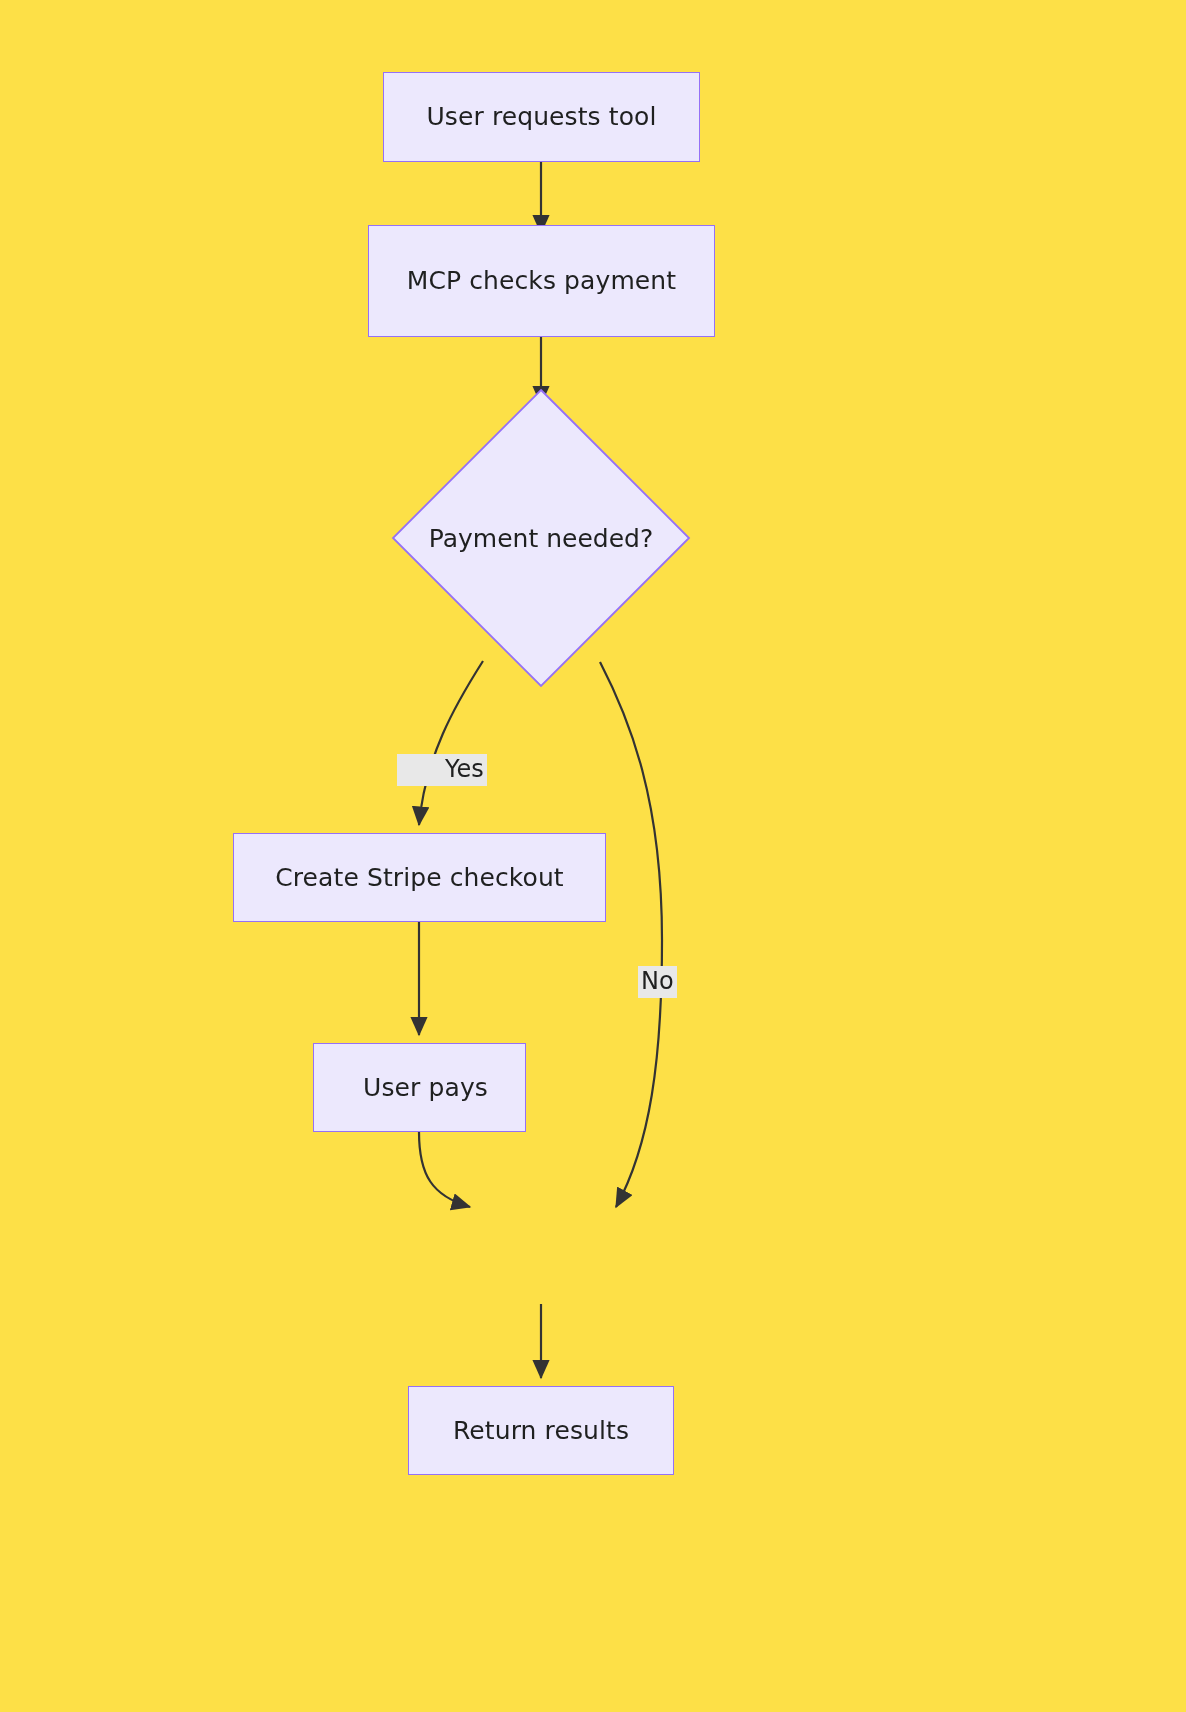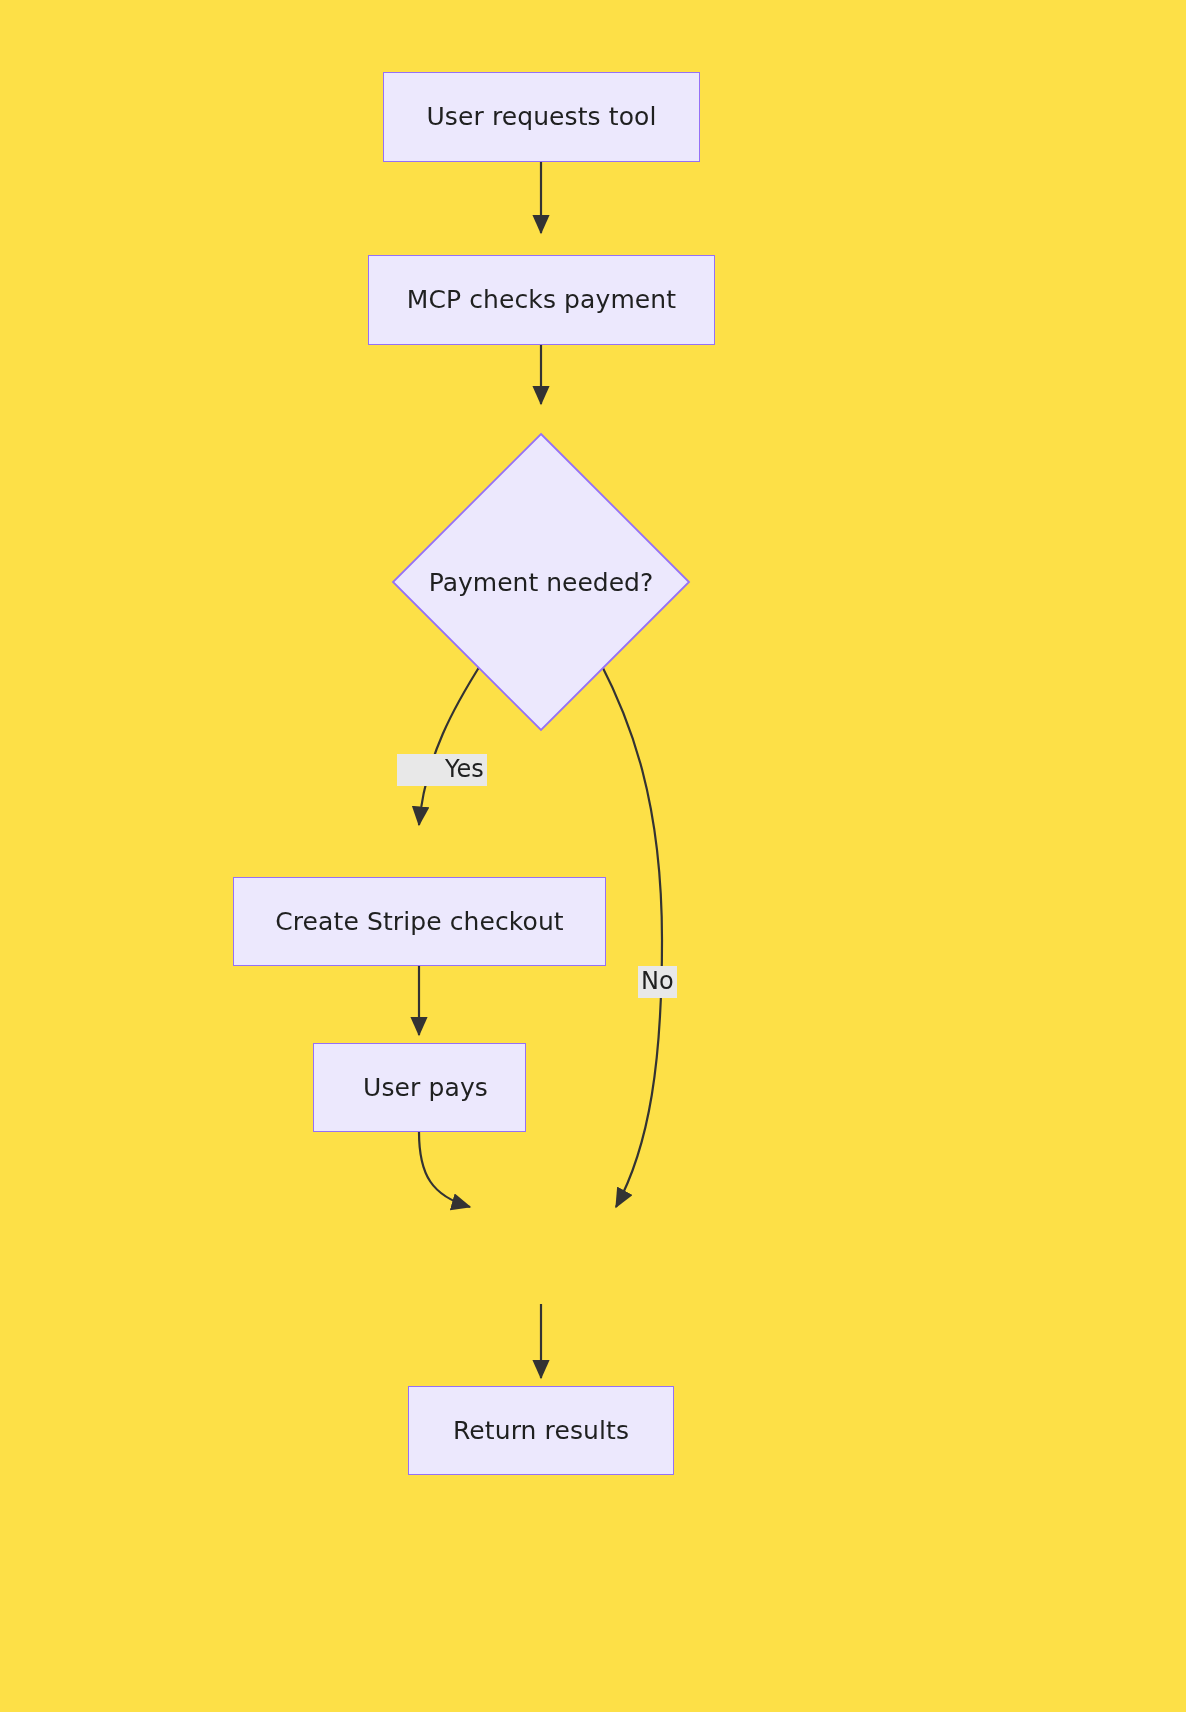--- a/index.html
+++ b/index.html
@@ -103,32 +103,32 @@
 
     <path d="M419,1132 C419,1175 432,1196 470,1207" fill="none" stroke="#333333" stroke-width="2.2" marker-end="url(#arrowhead)"></path>
 
     <path d="M541,1304 L541,1378" fill="none" stroke="#333333" stroke-width="2.2" marker-end="url(#arrowhead)"></path>
   </svg>
 
   <div class="node" style="left:383px; top:72px; width:317px; height:90px;">
     <span class="node-label">User requests tool</span>
   </div>
 
-  <div class="node" style="left:368px; top:255px; width:347px; height:90px;justify-content:center;">
+  <div class="node" style="left:368px; top:225px; width:347px; height:112px;justify-content:center;">
     <span class="node-label">MCP checks payment</span>
   </div>
 
-  <div class="diamond-wrap" style="left:391px; top:432px; width:300px; height:300px;">
+  <div class="diamond-wrap" style="left:391px; top:388px; width:300px; height:300px;">
     <svg class="diamond-shape" width="300" height="300" viewBox="0 0 300 300">
       <polygon points="150,2 298,150 150,298 2,150" fill="#ece8fd" stroke="#9571f6" stroke-width="1.8"></polygon>
     </svg>
     <div class="diamond-text">Payment needed?</div>
   </div>
 
-  <div class="node" style="left:233px; top:877px; width:373px; height:89px;">
+  <div class="node" style="left:233px; top:833px; width:373px; height:89px;">
     <span class="node-label">Create Stripe checkout</span>
   </div>
 
   <div class="node" style="left:313px; top:1043px; width:213px; height:89px;padding-left:12px;">
     <span class="node-label">User pays</span>
   </div>
 
 
   <div class="node" style="left:408px; top:1386px; width:266px; height:89px;">
     <span class="node-label">Return results</span>

